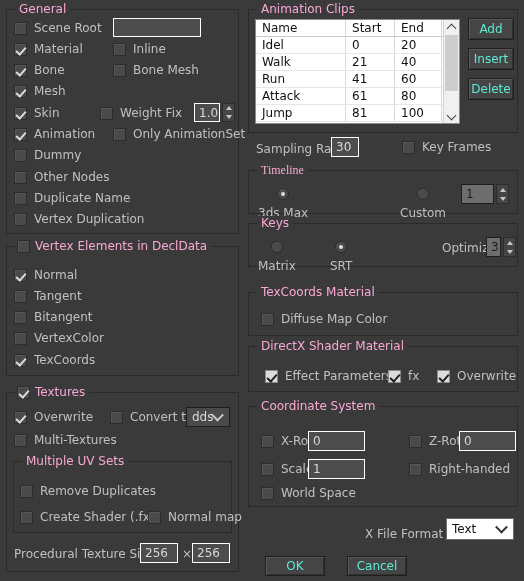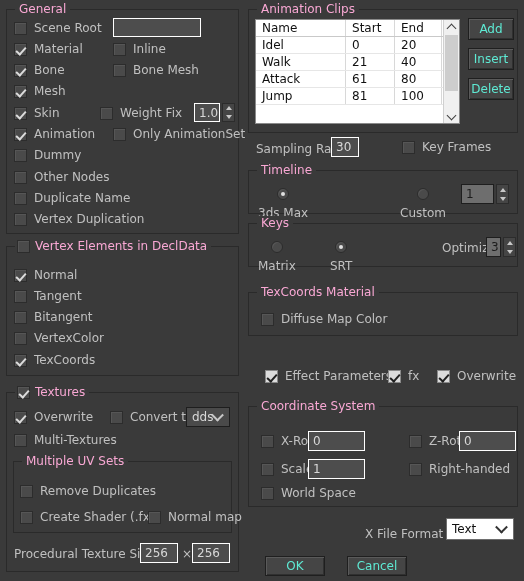--- a/index.html
+++ b/index.html
@@ -312,20 +312,26 @@
           <td>20</td>
           <td></td>
         </tr>
         <tr>
           <td>Walk</td>
           <td>21</td>
           <td>40</td>
           <td></td>
         </tr>
         <tr>
+          <td>Run</td>
+          <td>41</td>
+          <td>60</td>
+          <td></td>
+        </tr>
+        <tr>
           <td>Attack</td>
           <td>61</td>
           <td>80</td>
           <td></td>
         </tr>
         <tr>
           <td>Jump</td>
           <td>81</td>
           <td>100</td>
           <td></td>
@@ -347,21 +353,21 @@
   <div class="btn" style="left:468px;top:48px;width:46px;height:22px;">Insert</div>
   <div class="btn" style="left:468px;top:78px;width:46px;height:22px;">Delete</div>
 
   <span class="lbl" style="left:256px;top:142px;">Sampling Rate</span>
   <div class="field" style="left:331px;top:137px;width:28px;height:20px;">30</div>
   <div class="cb" style="left:402px;top:141px;">
     <span class="cbox"></span>
     <span class="cblabel">Key Frames</span>
   </div>
 
-  <div class="group" style="left:248px;top:170px;width:270px;height:44px;">
+  <div class="group" style="left:248px;top:170px;width:270px;height:44px;font-family:Liberation Serif, serif;">
     <span class="gtitle">Timeline</span>
   </div>
   <div class="rd" style="left:258px;top:188px;">
     <span class="rbox on"></span>
     <span class="cblabel">3ds Max</span>
   </div>
   <div class="rd" style="left:400px;top:188px;">
     <span class="rbox"></span>
     <span class="cblabel">Custom</span>
   </div>
@@ -394,20 +400,23 @@
   </div>
 
   <div class="group" style="left:248px;top:292px;width:270px;height:44px;">
     <span class="gtitle">TexCoords Material</span>
   </div>
   <div class="cb" style="left:261px;top:313px;">
     <span class="cbox"></span>
     <span class="cblabel">Diffuse Map Color</span>
   </div>
 
+  <div class="group" style="left:248px;top:346px;width:270px;height:46px;">
+    <span class="gtitle">DirectX Shader Material</span>
+  </div>
   <div class="cb" style="left:265px;top:370px;">
     <span class="cbox lt on"></span>
     <span class="cblabel">Effect Parameters</span>
   </div>
   <div class="cb" style="left:388px;top:370px;">
     <span class="cbox lt on"></span>
     <span class="cblabel">fx</span>
   </div>
   <div class="cb" style="left:437px;top:370px;">
     <span class="cbox lt on"></span>

